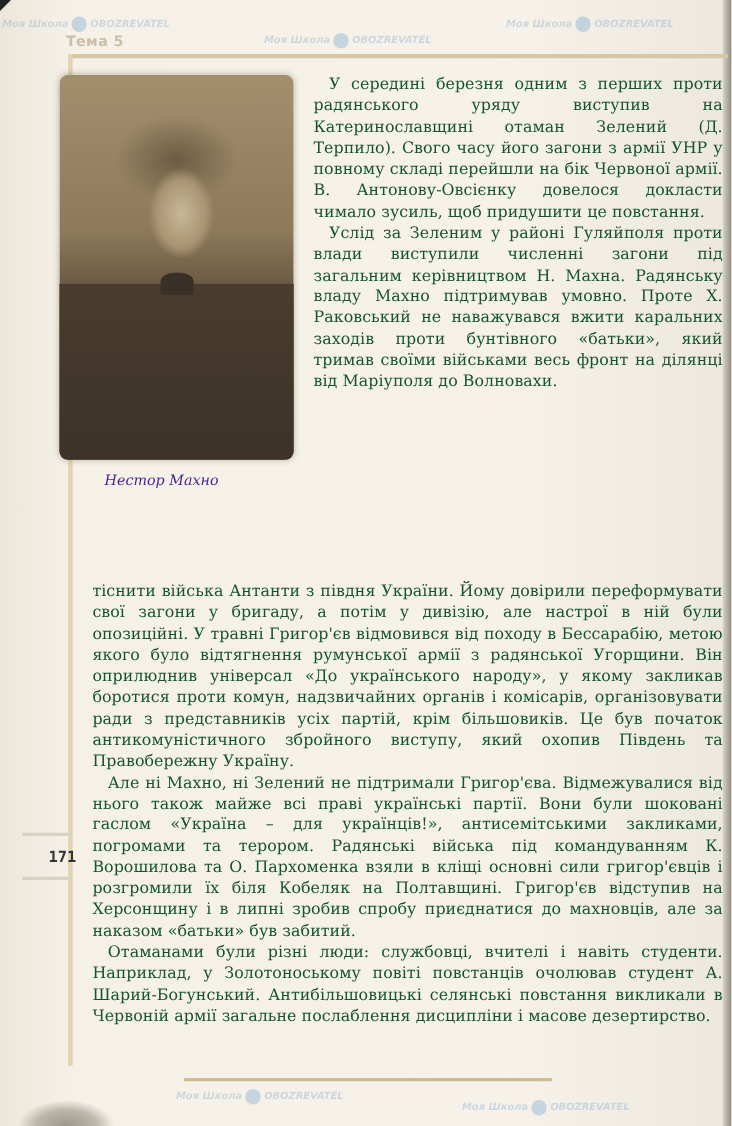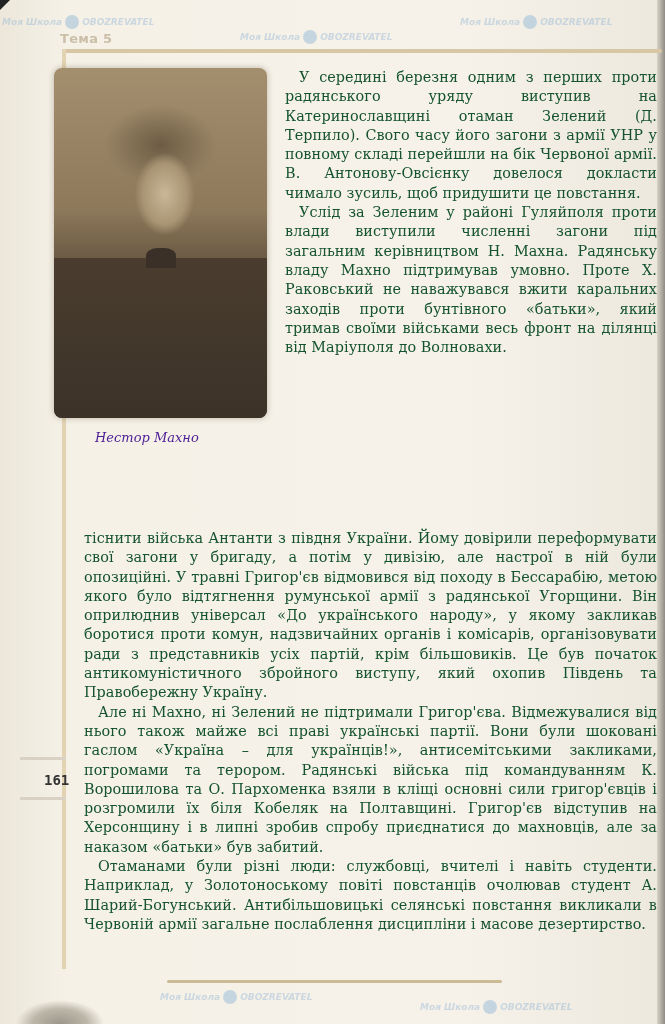--- a/index.html
+++ b/index.html
@@ -68,21 +68,21 @@
 <div class="corner-mark"></div>
 <div class="right-edge"></div>
 
 <div class="topic">Тема 5</div>
 <div class="frame-top"></div>
 <div class="frame-left"></div>
 <div class="frame-bottom"></div>
 
 <div class="margin-line" style="top:757px"></div>
 <div class="margin-line" style="top:797px"></div>
-<div class="page-num">161</div>
+<div class="page-num">171</div>
 
 <div class="photo">
   <div class="photo-body"></div>
   <div class="photo-collar"></div>
 </div>
 <div class="caption">Нестор Махно</div>
 
 <div class="text col-right">
   <p>У середині березня одним з перших проти радянського уряду виступив на Катеринославщині отаман Зелений (Д. Терпило). Свого часу його загони з армії УНР у повному складі перейшли на бік Червоної армії. В. Антонову-Овсієнку довелося докласти чимало зусиль, щоб придушити це повстання.</p>
   <p>Услід за Зеленим у районі Гуляйполя проти влади виступили численні загони під загальним керівництвом Н. Махна. Радянську владу Махно підтримував умовно. Проте Х. Раковський не наважувався вжити каральних заходів проти бунтівного «батьки», який тримав своїми військами весь фронт на ділянці від Маріуполя до Волновахи.</p>

